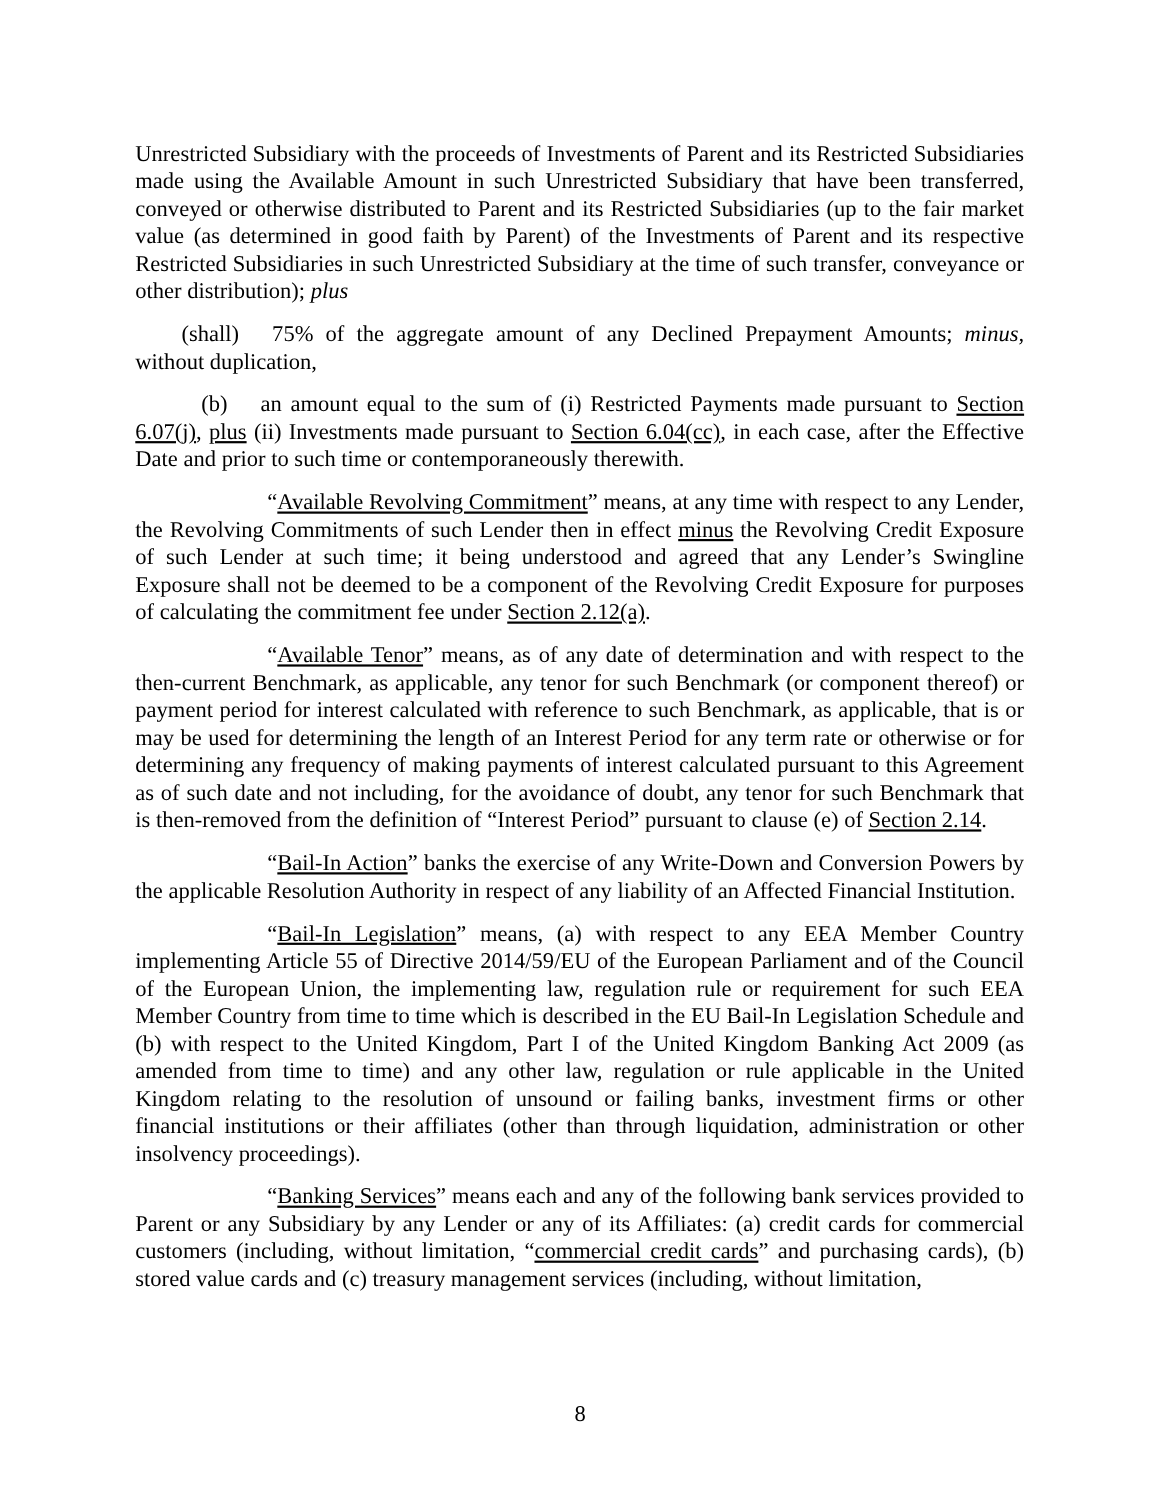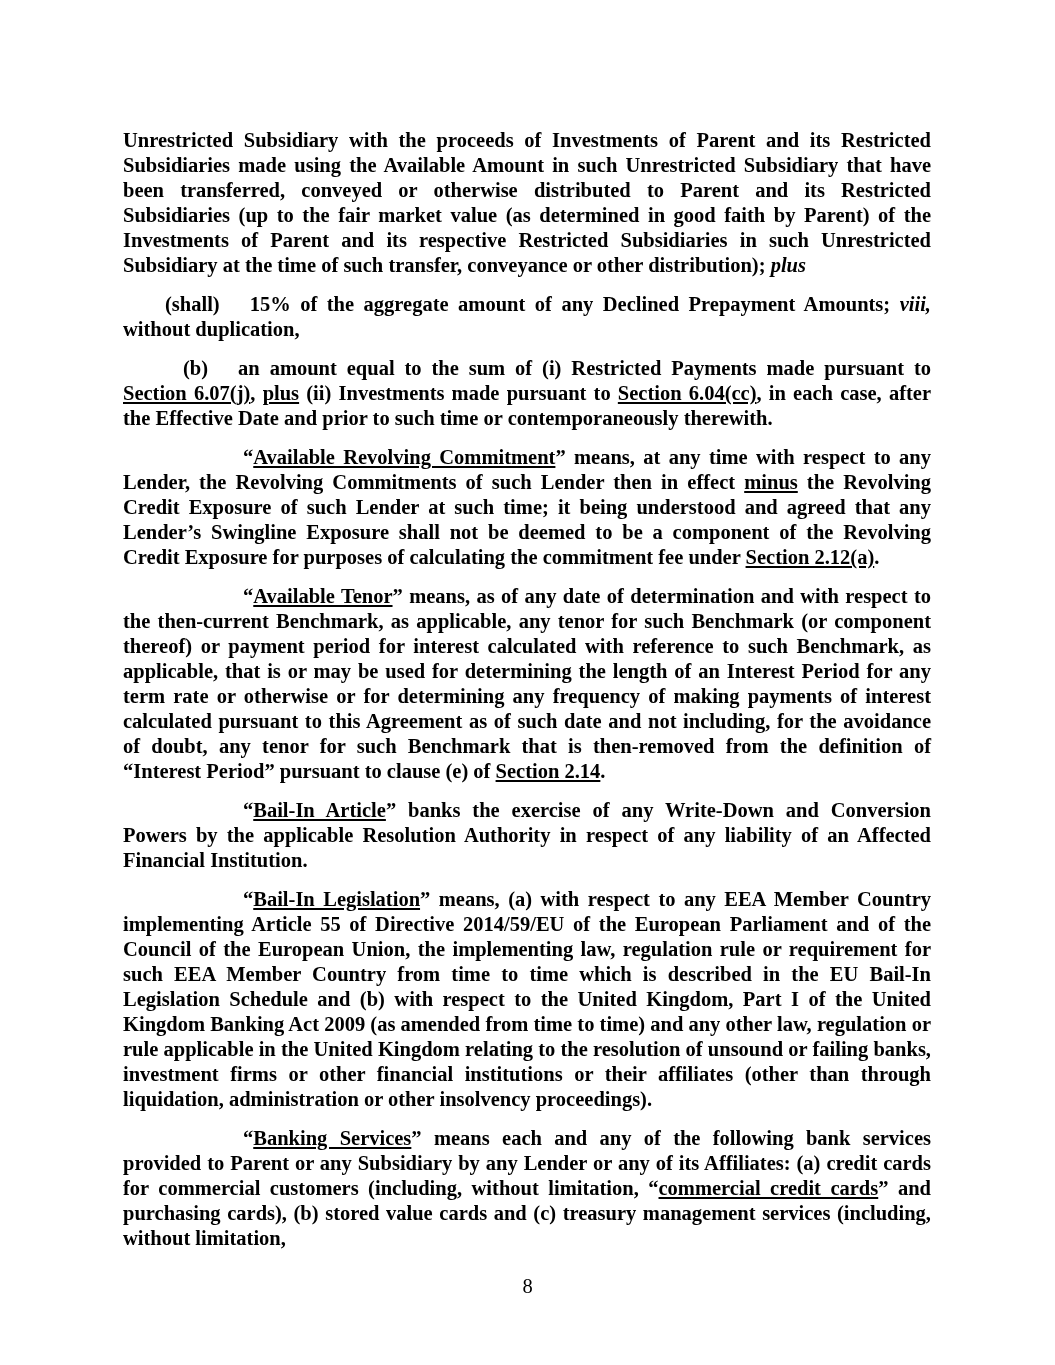--- a/index.html
+++ b/index.html
@@ -15,21 +15,20 @@
   }
   .page {
     position: absolute;
     inset: 0;
     padding: 128px 124px 0 123px;
     background: #ffffff;
   }
   p.para {
     text-align: justify;
     margin: 0 0 14px 0;
-    font-weight: bold;
   }
   
   .indent-block { margin-left: 127px; }
   
   .para-viii { margin-left: 127px; text-indent: 42px; }
   
   .para-b { margin-left: 60px; text-indent: 60px; }
   
   .body-para { text-indent: 120px; }
   .u { text-decoration: underline; }
@@ -43,29 +42,29 @@
     text-align: center;
   }
 </style>
 </head>
 <body>
 
 <div class="page">
 
   <p class="para indent-block"><span>Unrestricted Subsidiary with the proceeds of Investments of Parent and its Restricted Subsidiaries made using the Available Amount in such Unrestricted Subsidiary that have been transferred, conveyed or otherwise distributed to Parent and its Restricted Subsidiaries (up to the fair market value (as determined in good faith by Parent) of the Investments of Parent and its respective Restricted Subsidiaries in such Unrestricted Subsidiary at the time of such transfer, conveyance or other distribution); </span><span class="i">plus</span></p>
 
-  <p class="para para-viii"><span>(shall)</span><span class="tab"></span><span>15% of the aggregate amount of any Declined Prepayment Amounts; </span><span class="i">viii,</span><span> without duplication,</span></p>
+  <p class="para para-viii"><span>(shall)</span><span class="tab"></span><span>75% of the aggregate amount of any Declined Prepayment Amounts; </span><span class="i">minus,</span><span> without duplication,</span></p>
 
   <p class="para para-b"><span>(b)</span><span class="tab"></span><span>an amount equal to the sum of (i) Restricted Payments made pursuant to </span><span class="u">Section 6.07(j)</span><span>, </span><span class="u">plus</span><span> (ii) Investments made pursuant to </span><span class="u">Section 6.04(cc)</span><span>, in each case, after the Effective Date and prior to such time or contemporaneously therewith.</span></p>
 
   <p class="para body-para"><span>“</span><span class="u">Available Revolving Commitment</span><span>” means, at any time with respect to any Lender, the Revolving Commitments of such Lender then in effect </span><span class="u">minus</span><span> the Revolving Credit Exposure of such Lender at such time; it being understood and agreed that any Lender’s Swingline Exposure shall not be deemed to be a component of the Revolving Credit Exposure for purposes of calculating the commitment fee under </span><span class="u">Section 2.12(a)</span><span>.</span></p>
 
   <p class="para body-para"><span>“</span><span class="u">Available Tenor</span><span>” means, as of any date of determination and with respect to the then-current Benchmark, as applicable, any tenor for such Benchmark (or component thereof) or payment period for interest calculated with reference to such Benchmark, as applicable, that is or may be used for determining the length of an Interest Period for any term rate or otherwise or for determining any frequency of making payments of interest calculated pursuant to this Agreement as of such date and not including, for the avoidance of doubt, any tenor for such Benchmark that is then-removed from the definition of “Interest Period” pursuant to clause (e) of </span><span class="u">Section 2.14</span><span>.</span></p>
 
-  <p class="para body-para"><span>“</span><span class="u">Bail-In Article</span><span>” banks the exercise of any Write-Down and Conversion Powers by the applicable Resolution Authority in respect of any liability of an Affected Financial Institution.</span></p>
+  <p class="para body-para"><span>“</span><span class="u">Bail-In Action</span><span>” banks the exercise of any Write-Down and Conversion Powers by the applicable Resolution Authority in respect of any liability of an Affected Financial Institution.</span></p>
 
   <p class="para body-para"><span>“</span><span class="u">Bail-In Legislation</span><span>” means, (a) with respect to any EEA Member Country implementing Article 55 of Directive 2014/59/EU of the European Parliament and of the Council of the European Union, the implementing law, regulation rule or requirement for such EEA Member Country from time to time which is described in the EU Bail-In Legislation Schedule and (b) with respect to the United Kingdom, Part I of the United Kingdom Banking Act 2009 (as amended from time to time) and any other law, regulation or rule applicable in the United Kingdom relating to the resolution of unsound or failing banks, investment firms or other financial institutions or their affiliates (other than through liquidation, administration or other insolvency proceedings).</span></p>
 
   <p class="para body-para"><span>“</span><span class="u">Banking Services</span><span>” means each and any of the following bank services provided to Parent or any Subsidiary by any Lender or any of its Affiliates: (a) credit cards for commercial customers (including, without limitation, “</span><span class="u">commercial credit cards</span><span>” and purchasing cards), (b) stored value cards and (c) treasury management services (including, without limitation,</span></p>
 
   <div class="page-number">8</div>
 
 </div>
 
 </body></html>

